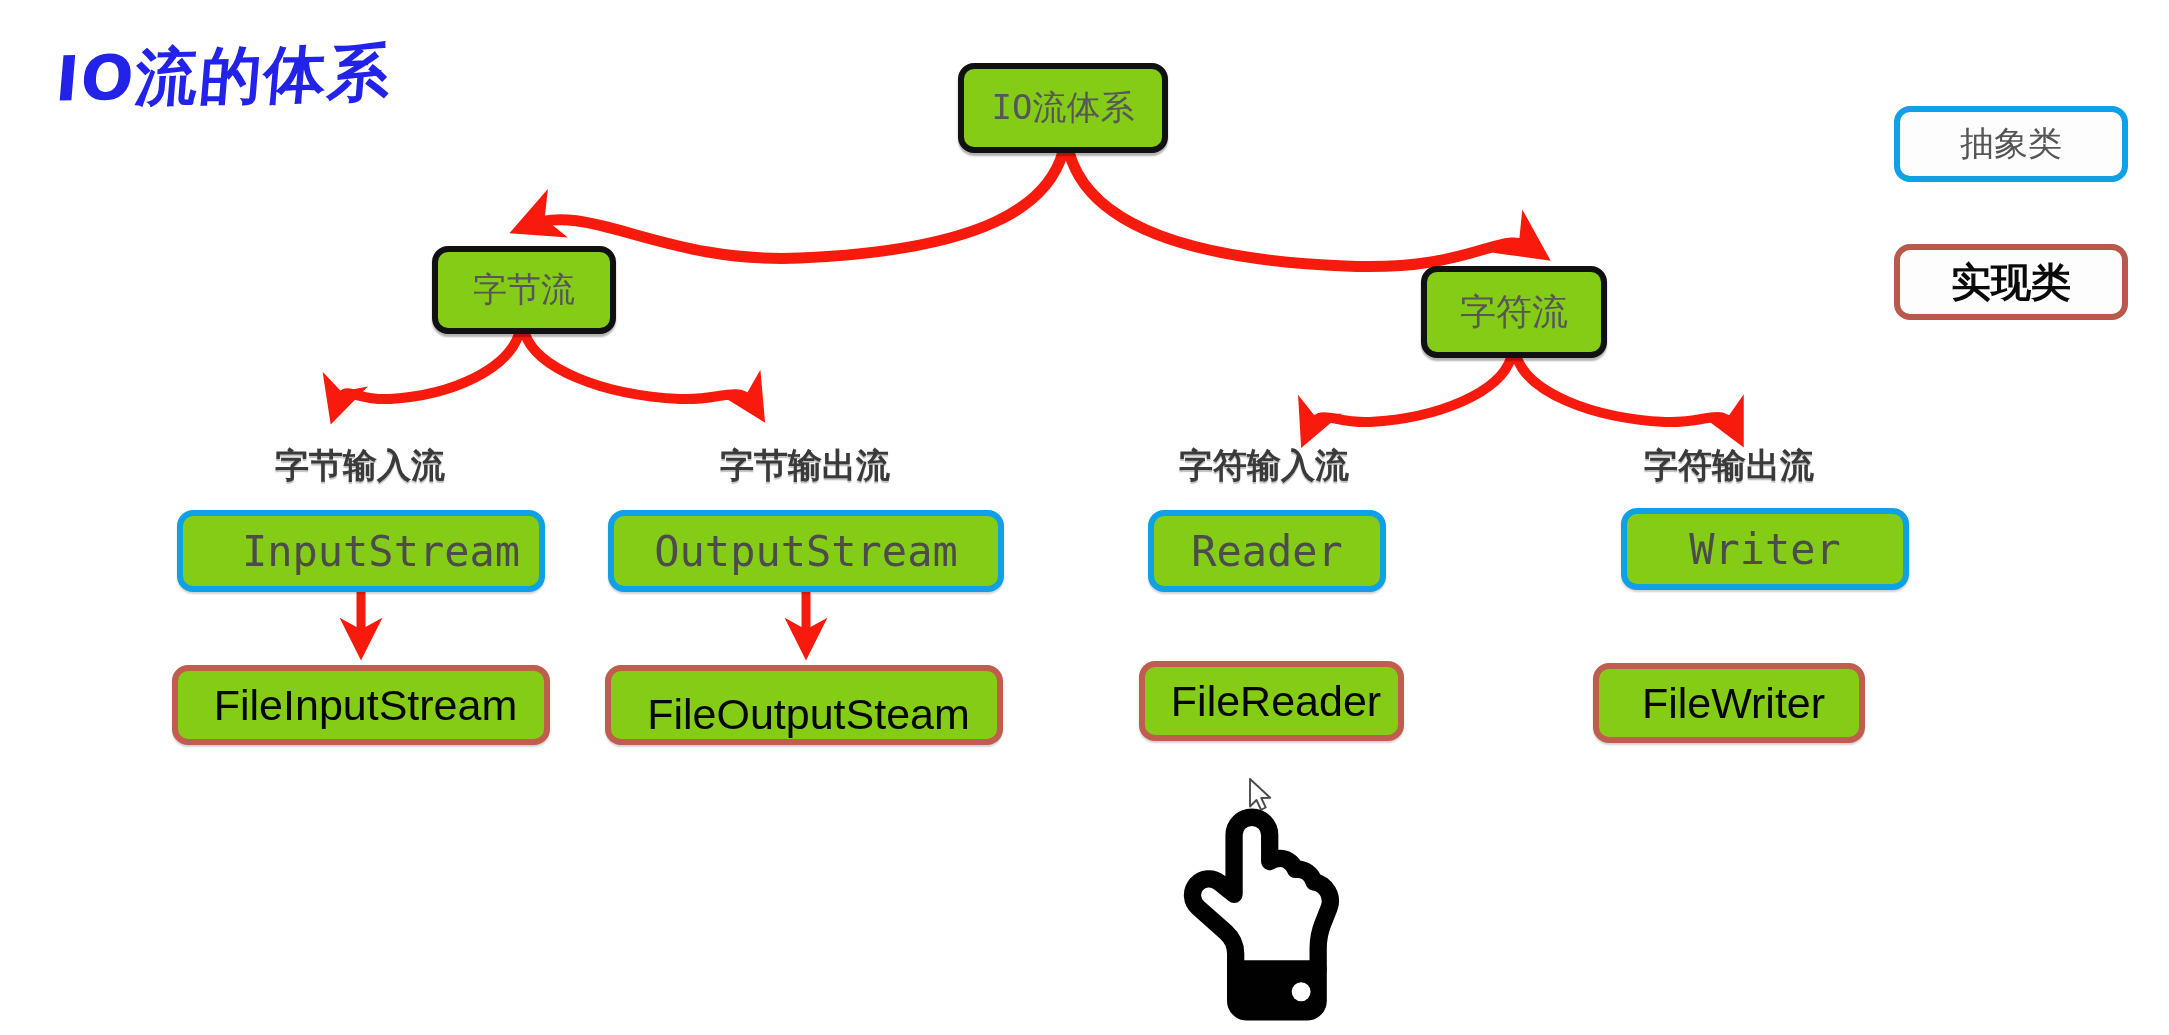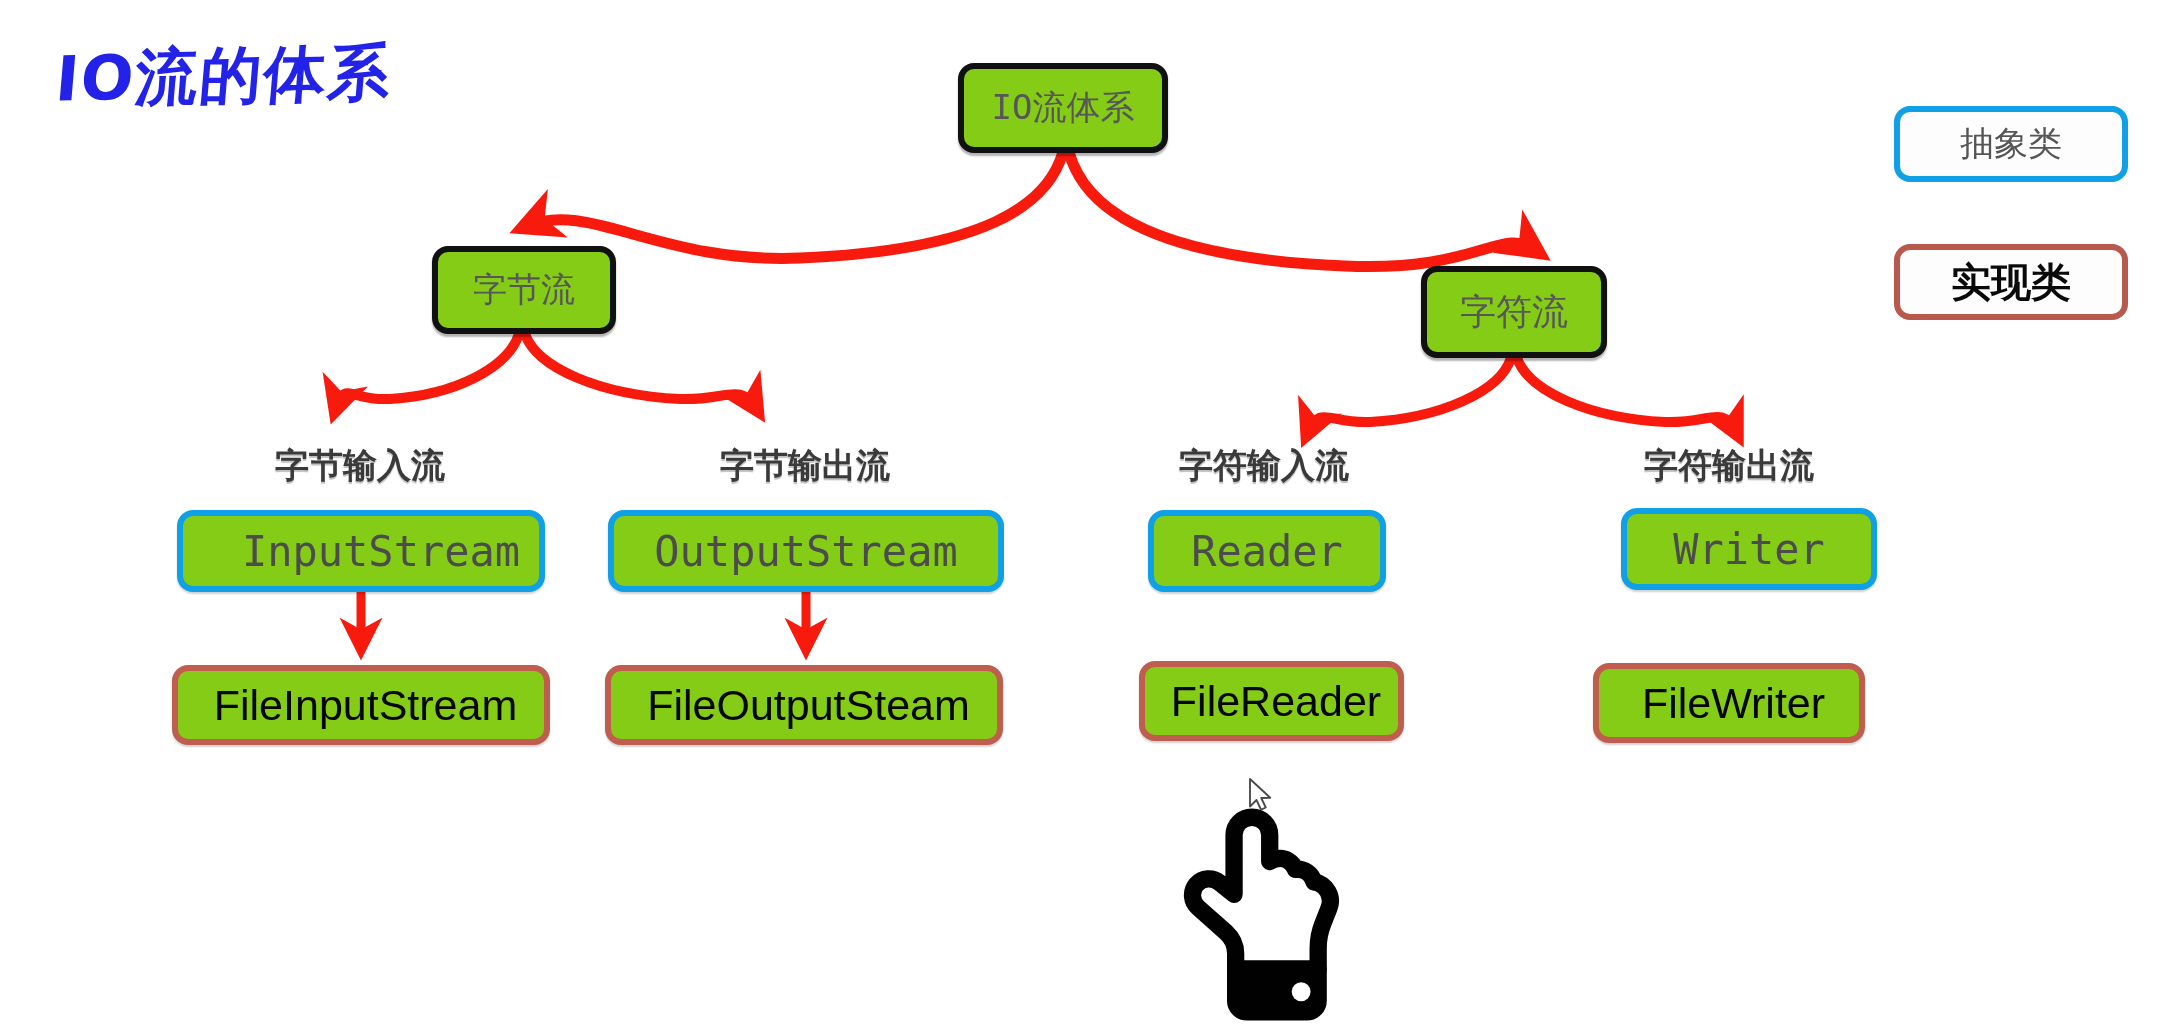--- a/index.html
+++ b/index.html
@@ -186,29 +186,29 @@
   </div>
 
   <div class="node blue" style="left:608px; top:510px; width:396px; height:82px; font-size:42px;">
     <span>OutputStream</span>
   </div>
 
   <div class="node blue" style="left:1148px; top:510px; width:238px; height:82px; font-size:42px;">
     <span>Reader</span>
   </div>
 
-  <div class="node blue" style="left:1621px; top:508px; width:256px; height:82px; font-size:42px;justify-content:center;">
+  <div class="node blue" style="left:1621px; top:508px; width:288px; height:82px; font-size:42px;justify-content:center;">
     <span>Writer</span>
   </div>
 
   <div class="node red" style="left:172px; top:665px; width:378px; height:80px; font-size:43px;">
     <span>FileInputStream</span>
   </div>
 
-  <div class="node red" style="left:605px; top:665px; width:398px; height:80px; font-size:43px;">
+  <div class="node red" style="left:605px; top:665px; width:398px; height:80px; font-size:43px;align-items:flex-end;">
     <span>FileOutputSteam</span>
   </div>
 
   <div class="node red" style="left:1139px; top:661px; width:265px; height:80px; font-size:43px;">
     <span>FileReader</span>
   </div>
 
   <div class="node red" style="left:1593px; top:663px; width:272px; height:80px; font-size:43px;">
     <span>FileWriter</span>
   </div>

